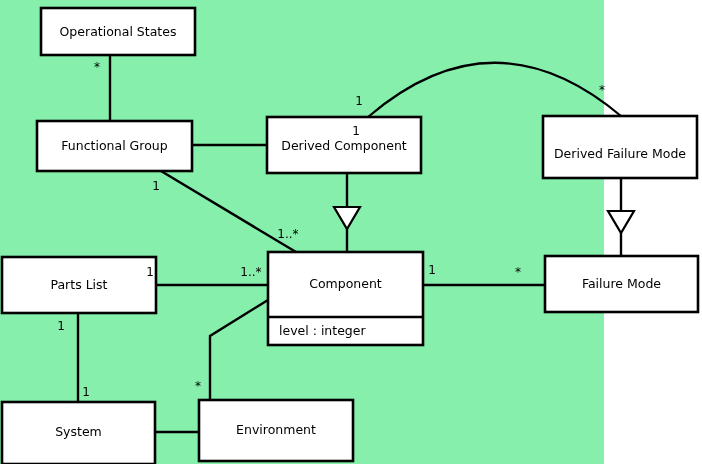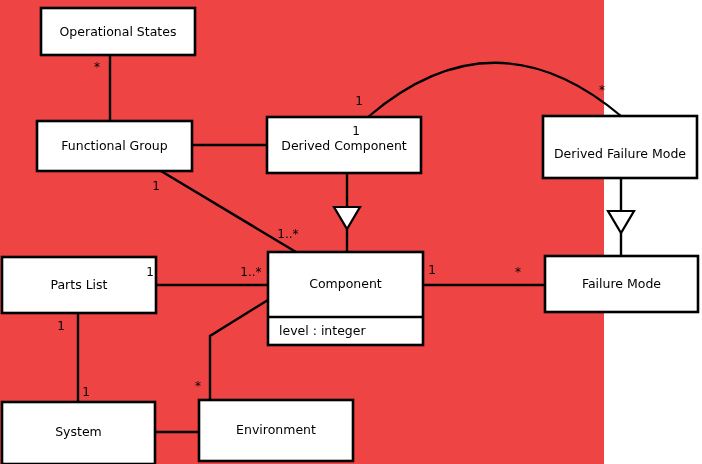--- a/index.html
+++ b/index.html
@@ -10,21 +10,21 @@
   body {
     width: 702px;
     height: 464px;
     font-family: "DejaVu Sans", sans-serif;
     overflow: hidden;
   }
   #diagram-root {
     position: relative;
     width: 604px;
     height: 464px;
-    background: #ef4444;
+    background: #86efac;
   }
   svg#uml-canvas {
     display: block;
     width: 702px;
     height: 464px;
   }
   .cls-box {
     fill: #ffffff;
     stroke: #000000;
     stroke-width: 2.6;

